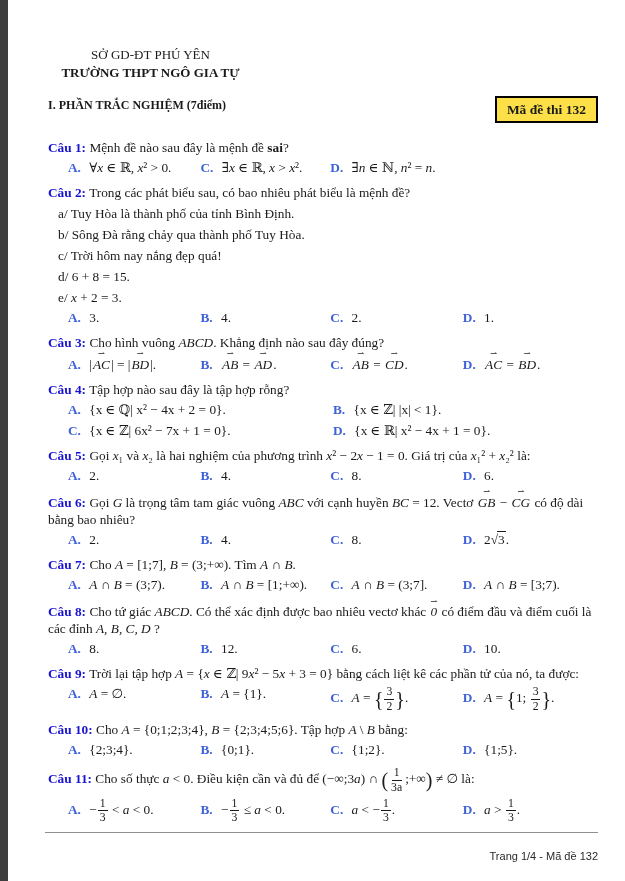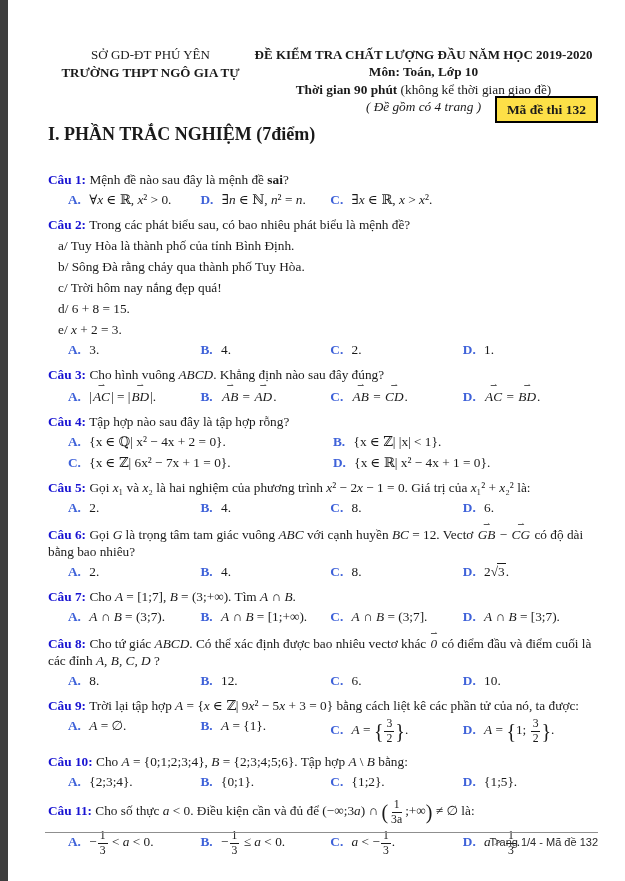--- a/index.html
+++ b/index.html
@@ -10,73 +10,67 @@
     font-size:13.3px;line-height:1.28;color:var(--ink);}
   .edge{position:absolute;left:0;top:0;width:8px;height:881px;background:#3e3e3e;}
   .bold{font-weight:bold;}
   .italic{font-style:italic;}
   .header{display:flex;}
   .h-left{width:205px;text-align:center;font-size:13px;line-height:1.4;}
   .h-right{flex:1;text-align:center;line-height:1.32;padding-right:4px;}
   .title{font-size:13px;white-space:nowrap;}
   .codebox{position:absolute;top:96px;right:27px;border:2px solid #000;background:#fde047;
     padding:3px 10px;font-weight:bold;font-size:13.5px;}
-  .section-title{margin-top:7px;margin-bottom:25px;font-size:18px;}
+  .section-title{margin-top:16px;margin-bottom:25px;font-size:12px;}
   .question{margin-bottom:8px;}
   .qlabel{color:var(--qlabel);font-weight:bold;}
   .subitem{margin-left:10px;margin-top:4px;}
   .opts{display:grid;margin-left:20px;margin-top:3px;row-gap:4px;}
   .opts4{grid-template-columns:1fr 0.98fr 1fr 1.02fr;}
   .opts2{grid-template-columns:1fr 1fr;}
   .optletter{color:var(--optletter);font-weight:bold;margin-right:5px;}
   .mi{font-style:italic;}
   .vec{display:inline-block;position:relative;font-style:italic;padding:2px 1px 0 1px;}
   .vec::before{content:"⇀";position:absolute;top:-0.55em;left:50%;transform:translateX(-50%);
     font-size:0.62em;font-style:normal;letter-spacing:0;}
   .frac{display:inline-flex;flex-direction:column;align-items:center;vertical-align:middle;
     font-size:0.88em;line-height:1.15;margin:0 1px;}
   .fn{border-bottom:1px solid currentColor;padding:0 2px;}
   .fd{padding:0 2px;}
   .sqrt{white-space:nowrap;}
   .sqrt .rb{border-top:1px solid currentColor;padding:0 1px;margin-left:-1px;}
   .bigp{font-size:1.5em;vertical-align:-0.18em;line-height:0.8;}
   .footer{position:absolute;left:45px;right:27px;top:832px;border-top:1px solid #8f8f8f;
     text-align:right;font-family:"Liberation Sans","DejaVu Sans",sans-serif;
-    font-size:11px;color:#2a2a2a;padding-top:2px;}
+    font-size:11px;color:#2a2a2a;padding-top:16px;}
 </style>
 </head>
 <body>
 
 <div class="page">
   <div class="edge"></div>
 
   <div class="header">
     <div class="h-left">
       <div>SỞ GD-ĐT PHÚ YÊN</div>
       <div class="bold">TRƯỜNG THPT NGÔ GIA TỰ</div>
     </div>
-    <div class="h-right">
-      <div class="bold title">ĐỀ KIỂM TRA CHẤT LƯỢNG ĐẦU NĂM HỌC 2019-2020</div>
-      <div class="bold">Môn: Toán, Lớp 10</div>
-      <div><span class="bold">Thời gian 90 phút</span><span> (không kể thời gian giao đề)</span></div>
-      <div class="italic">( Đề gồm có 4 trang )</div>
-    </div>
   </div>
 
   <div class="codebox"><span>Mã đề thi 132</span></div>
 
   <div class="section-title bold">I. PHẦN TRẮC NGHIỆM (7điểm)</div>
 
   <div id="questions">
       <div class="question">
         <div class="qtext"><span class="qlabel">Câu 1:</span> <span class="">Mệnh đề nào sau đây là mệnh đề </span><span class="bold">sai</span><span class="">?</span></div>
         <div class="opts opts4">
           <div class="opt"><span class="optletter">A.</span> <span class="">∀</span><span class="mi">x</span><span class=""> ∈ ℝ, </span><span class="mi">x</span><span class="">² &gt; 0.</span></div>
+          <div class="opt"><span class="optletter">C.</span> <span class="">∃</span><span class="mi">x</span><span class=""> ∈ ℝ, </span><span class="mi">x</span><span class=""> &gt; </span><span class="mi">x</span><span class="">².</span></div>
           <div class="opt"><span class="optletter">D.</span> <span class="">∃</span><span class="mi">n</span><span class=""> ∈ ℕ, </span><span class="mi">n</span><span class="">² = </span><span class="mi">n</span><span class="">.</span></div>
-          <div class="opt"><span class="optletter">C.</span> <span class="">∃</span><span class="mi">x</span><span class=""> ∈ ℝ, </span><span class="mi">x</span><span class=""> &gt; </span><span class="mi">x</span><span class="">².</span></div>
         </div>
       </div>
       <div class="question">
         <div class="qtext"><span class="qlabel">Câu 2:</span> <span class="">Trong các phát biểu sau, có bao nhiêu phát biểu là mệnh đề?</span></div>
         <div class="subitem"><span class="">a/ Tuy Hòa là thành phố của tỉnh Bình Định.</span></div>
         <div class="subitem"><span class="">b/ Sông Đà rằng chảy qua thành phố Tuy Hòa.</span></div>
         <div class="subitem"><span class="">c/ Trời hôm nay nắng đẹp quá!</span></div>
         <div class="subitem"><span class="">d/ 6 + 8 = 15.</span></div>
         <div class="subitem"><span class="">e/ </span><span class="mi">x</span><span class=""> + 2 = 3.</span></div>
         <div class="opts opts4">

